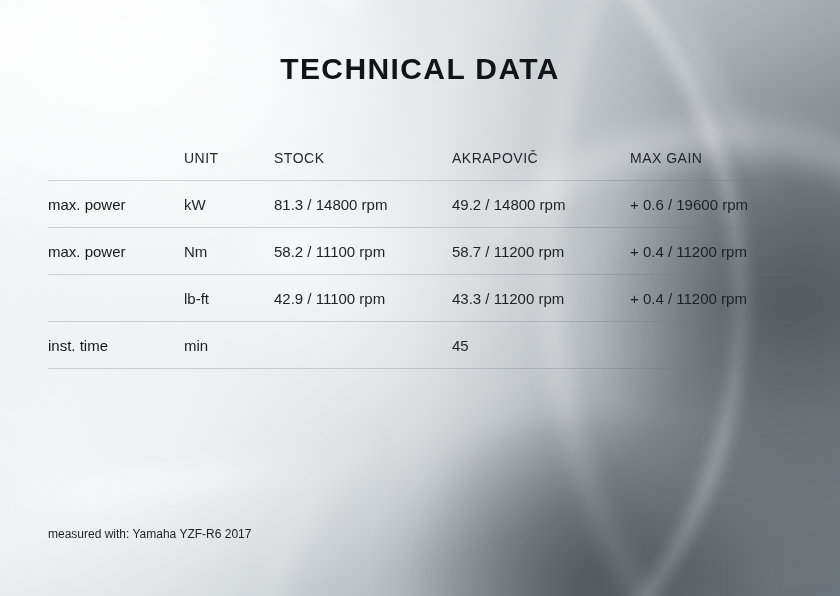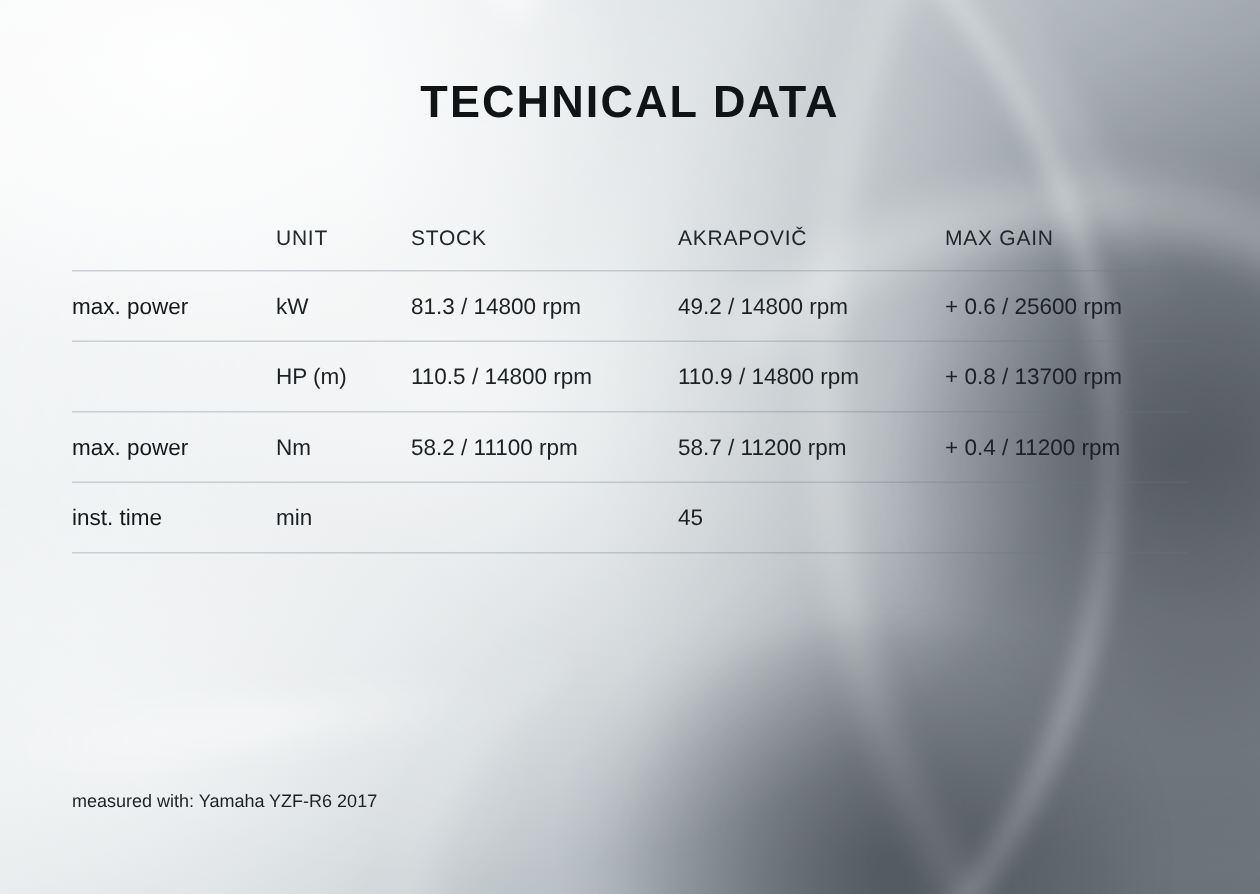--- a/index.html
+++ b/index.html
@@ -205,37 +205,37 @@
         <th>AKRAPOVIČ</th>
         <th>MAX GAIN</th>
       </tr>
     </thead>
     <tbody>
       <tr>
         <td class="rowlabel">max. power</td>
         <td>kW</td>
         <td>81.3 / 14800 rpm</td>
         <td>49.2 / 14800 rpm</td>
-        <td>+ 0.6 / 25600 rpm</td>
-      </tr>
-      <tr>
-        <td class="rowlabel"></td>
-        <td>HP (m)</td>
-        <td>110.5 / 14800 rpm</td>
-        <td>110.9 / 14800 rpm</td>
-        <td>+ 0.8 / 13700 rpm</td>
+        <td>+ 0.6 / 19600 rpm</td>
       </tr>
       <tr>
         <td class="rowlabel">max. power</td>
         <td>Nm</td>
         <td>58.2 / 11100 rpm</td>
         <td>58.7 / 11200 rpm</td>
         <td>+ 0.4 / 11200 rpm</td>
       </tr>
       <tr>
+        <td class="rowlabel"></td>
+        <td>lb-ft</td>
+        <td>42.9 / 11100 rpm</td>
+        <td>43.3 / 11200 rpm</td>
+        <td>+ 0.4 / 11200 rpm</td>
+      </tr>
+      <tr>
         <td class="rowlabel">inst. time</td>
         <td>min</td>
         <td></td>
         <td>45</td>
         <td></td>
       </tr>
     </tbody>
   </table>
 
   <div id="footnote">measured with: Yamaha YZF-R6 2017</div>

